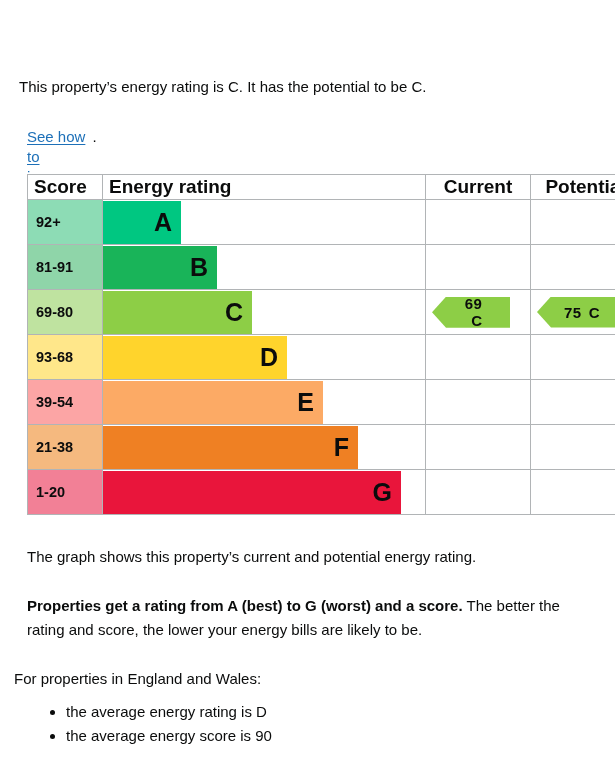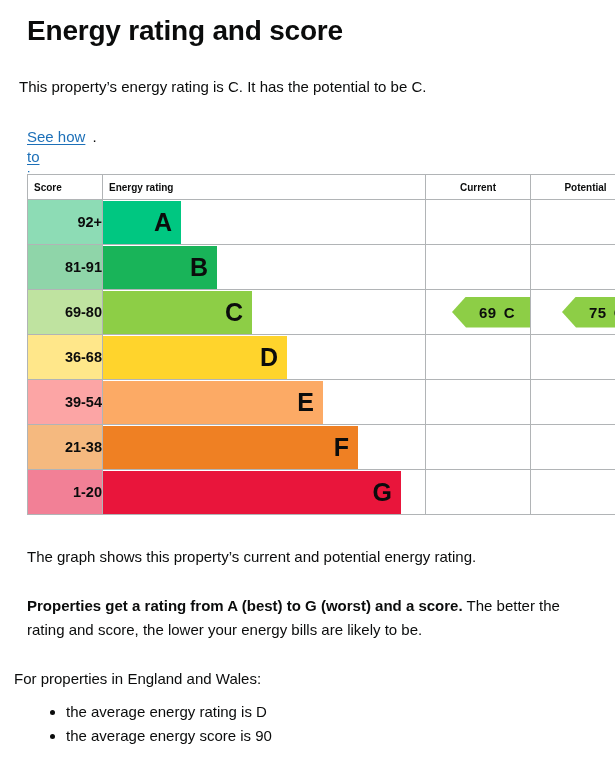--- a/index.html
+++ b/index.html
@@ -71,25 +71,24 @@
     border-spacing: 0;
     table-layout: fixed;
     font-size: 14px;
   }
   .epc-table th,
   .epc-table td {
     border: 1px solid #b1b4b6;
     padding: 0;
     margin: 0;
     vertical-align: middle;
-    text-align: right;
   }
   .epc-table thead th {
     height: 24px;
-    font-size: 10px;
+    font-size: 19px;
     font-weight: bold;
     color: #0b0c0c;
     background: #ffffff;
     text-align: left;
     padding: 0 6px;
     white-space: nowrap;
   }
   th.col-score    { width: 62px; }
   th.col-rating   { width: 310px; }
   th.col-current  { width: 92px; text-align: center !important; padding: 0 4px; }
@@ -186,21 +185,20 @@
     line-height: 24px;
     color: #0b0c0c;
     list-style-type: disc;
   }
 </style>
 </head>
 <body>
 
 <div class="page">
 
-  <h1 class="page-title">Energy rating and score</h1>
 
   <p class="intro-text">This property’s energy rating is C. It has the potential to be C.</p>
 
   <div style="position:absolute;left:0;top:0;">
     <a class="improve-link" href="#">See how to improve this property’s energy efficiency</a>
   <span class="improve-link-suffix" style="position: absolute; left: 92.5938px; top: 127px; font-size: 15px; line-height: 20px;">.</span>
     </div>
 
   <table class="epc-table">
     <thead>
@@ -232,31 +230,31 @@
           <td class="marker-cell"></td>
           <td class="marker-cell"></td>
         </tr>
         <tr>
           <td class="score-cell" style="background: rgb(191, 227, 160);">69-80</td>
           <td class="rating-cell">
             <div class="rating-bar" style="width: 149px; background: rgb(141, 206, 70);">
               <span class="rating-letter">C</span>
             </div>
           </td>
-          <td class="marker-cell"><div class="marker" style="background: rgb(141, 206, 70);">
+          <td class="marker-cell"><div class="marker" style="background: rgb(141, 206, 70); flex-direction: column;">
               <span class="marker-score">69</span>
               <span class="marker-band">C</span>
             </div></td>
           <td class="marker-cell"><div class="marker" style="background: rgb(141, 206, 70);">
               <span class="marker-score">75</span>
               <span class="marker-band">C</span>
             </div></td>
         </tr>
         <tr>
-          <td class="score-cell" style="background: rgb(255, 231, 138);">36-68</td>
+          <td class="score-cell" style="background: rgb(255, 231, 138);">93-68</td>
           <td class="rating-cell">
             <div class="rating-bar" style="width: 184px; background: rgb(255, 212, 44);">
               <span class="rating-letter">D</span>
             </div>
           </td>
           <td class="marker-cell"></td>
           <td class="marker-cell"></td>
         </tr>
         <tr>
           <td class="score-cell" style="background: #fca5a5;">39-54</td>

